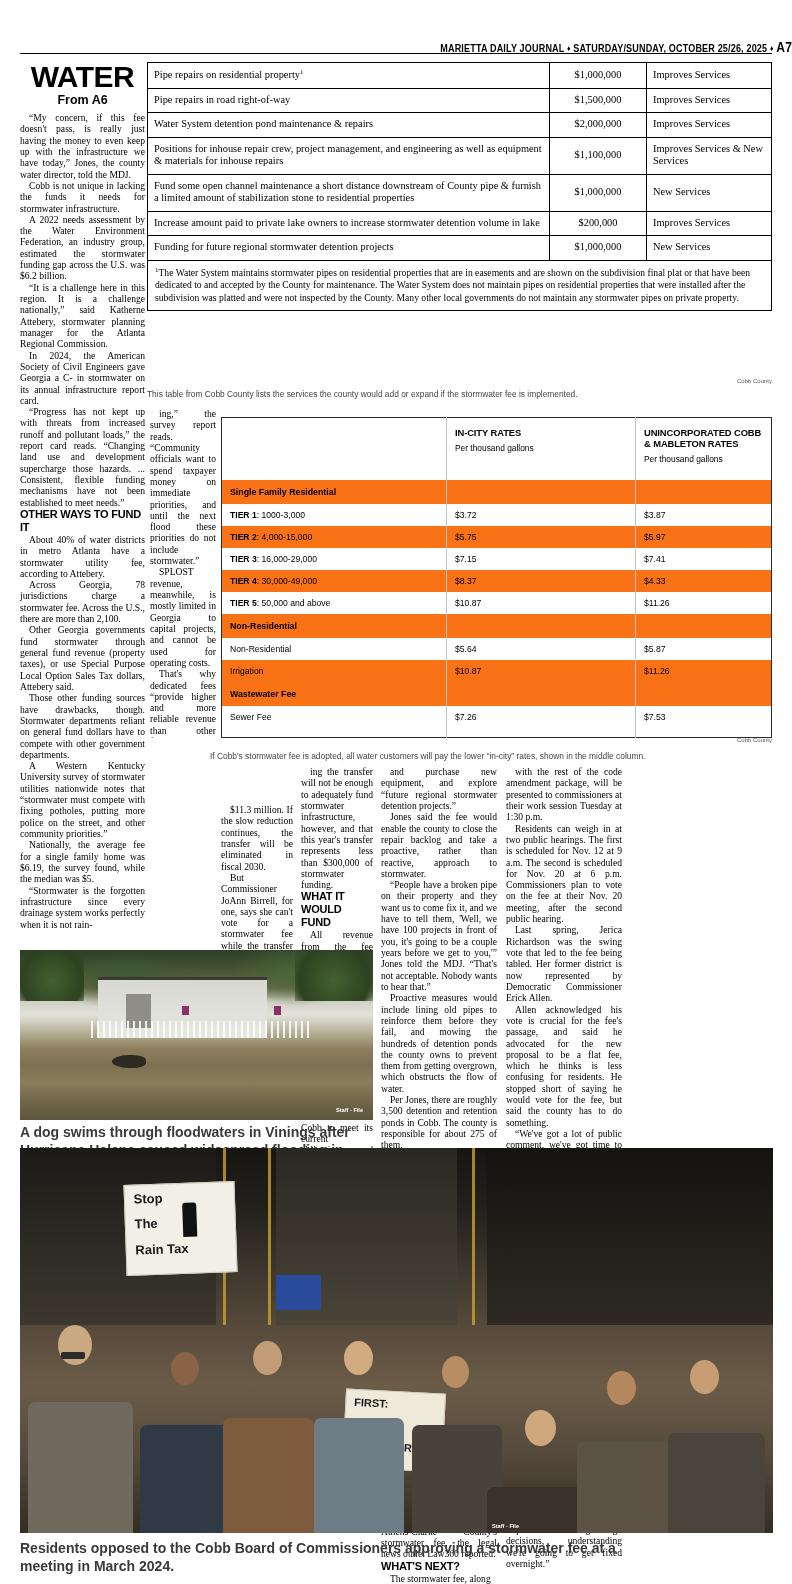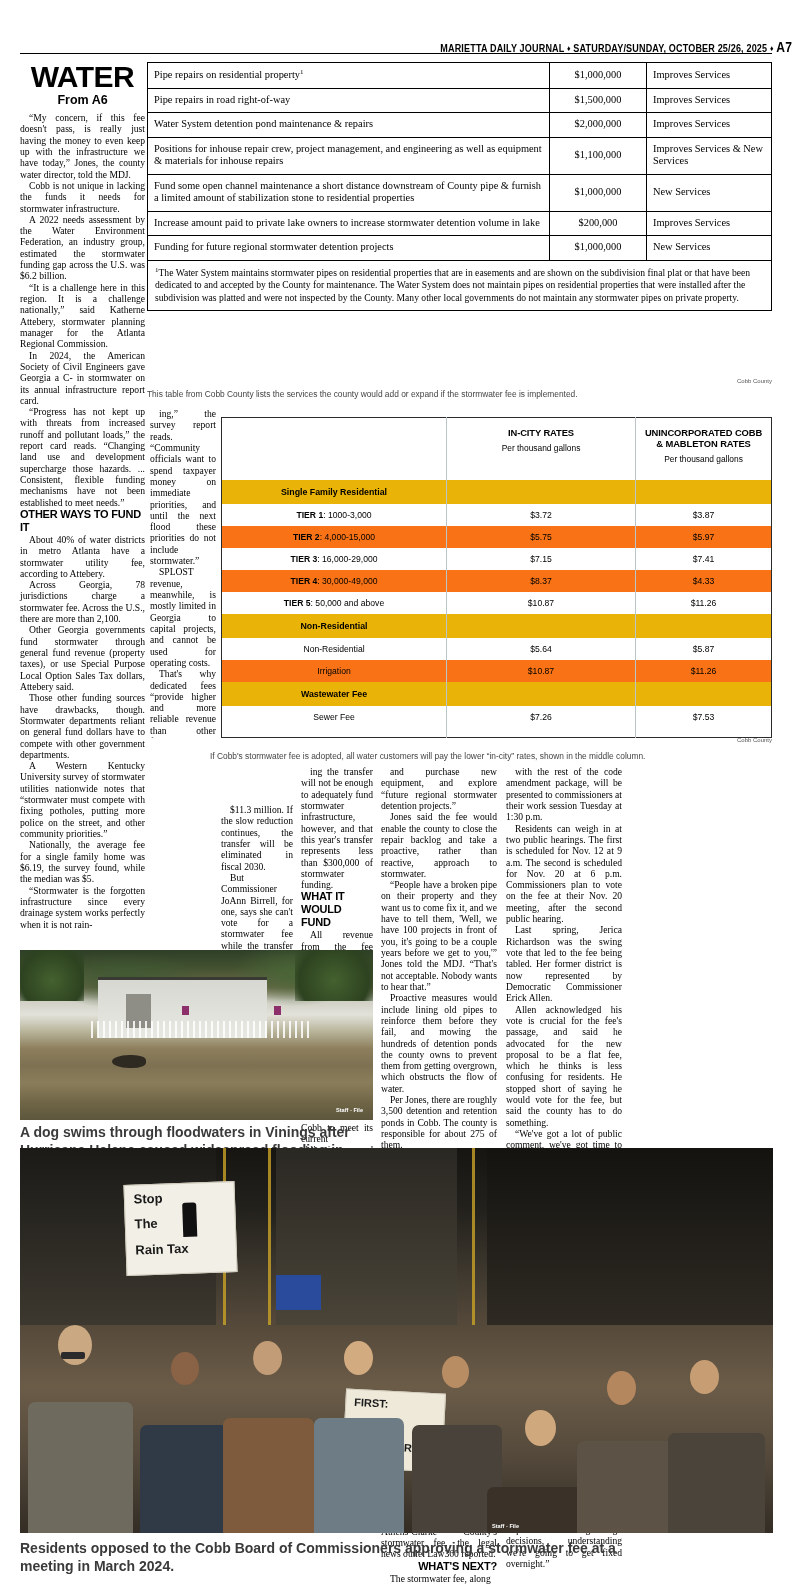--- a/index.html
+++ b/index.html
@@ -19,44 +19,44 @@
             font-family:"Liberation Sans",sans-serif;font-weight:700;font-size:30px;letter-spacing:-.5px;}
   .hd-from{position:absolute;left:20px;top:93px;width:125px;text-align:center;
            font-family:"Liberation Sans",sans-serif;font-weight:700;font-size:12.5px;}
 
   
   .col{position:absolute;font-size:9.6px;line-height:1.18;text-align:justify;
        -webkit-hyphens:auto;hyphens:auto;}
   .col p{margin:0;text-indent:9px;}
   .subhead{font-family:"Liberation Sans",sans-serif;font-weight:700;font-size:11px;
            text-align:left;margin:7px 0 2px 0;text-indent:0 !important;letter-spacing:-.2px;}
-  .subhead.ctr{text-align:right;}
+  .subhead.ctr{text-align:left;}
 
   
   .tbl1{position:absolute;left:147px;top:62px;width:625px;border:1.1px solid #000;border-collapse:collapse;
         font-family:"Liberation Serif",serif;font-size:10.4px;background:#fff;}
   .tbl1 td{border:.9px solid #000;padding:5px 6px 6px 6px;vertical-align:middle;line-height:1.2;}
   .tbl1 td.amt{text-align:center;white-space:nowrap;width:84px;}
   .tbl1 td.svc{width:112px;margin-top:6px;}
   .tbl1 td.note{font-size:9.6px;line-height:1.28;padding:5px 7px 6px 7px;}
   .tbl1 sup{font-size:7px;vertical-align:super;}
   .credit{position:absolute;font-family:"Liberation Sans",sans-serif;font-size:6px;color:#555;text-align:right;}
   .capt-line{position:absolute;font-family:"Liberation Sans",sans-serif;font-size:8.4px;color:#444;}
 
   
   .tbl2{position:absolute;left:221px;top:417px;width:551px;border:1.2px solid #2b2b2b;border-collapse:collapse;
         font-family:"Liberation Sans",sans-serif;font-size:8.6px;background:#fff;}
-  .tbl2 td,.tbl2 th{padding:6px 8px;vertical-align:top;text-align:center;font-weight:400;}
+  .tbl2 td,.tbl2 th{padding:6px 8px;vertical-align:top;text-align:left;font-weight:400;}
   .tbl2 .c0{width:208px;}
   .tbl2 .c1{width:172px;border-left:.8px solid #b9c5c9;}
   .tbl2 .c2{border-left:.8px solid #b9c5c9;}
   .tbl2 thead td{padding-top:9px;padding-bottom:16px;}
   .tbl2 .hd-title{font-weight:700;font-size:9.4px;letter-spacing:-.1px;display:block;margin-bottom:5px;}
   .tbl2 .hd-sub{font-size:8.4px;display:block;}
-  .tbl2 tr.grp td{font-weight:700;font-size:8.8px;background:#eab308;padding-top:7px;padding-bottom:7px;}
+  .tbl2 tr.grp td{font-weight:700;font-size:8.8px;background:#f97316;padding-top:7px;padding-bottom:7px;}
   .tbl2 tr.alt td{background:#f97316;}
   .tbl2 .tier{font-weight:700;}
   .tbl2 tr.pad td{height:9px;padding:0;}
 
   
   .photo{position:absolute;overflow:hidden;}
   .ph-credit{position:absolute;font-family:"Liberation Sans",sans-serif;font-size:5.6px;font-weight:700;color:#fff;}
 
   .flood{background:
      radial-gradient(ellipse 120px 40px at 30% 18%, #3f5a33 0%, rgba(63,90,51,0) 70%),

